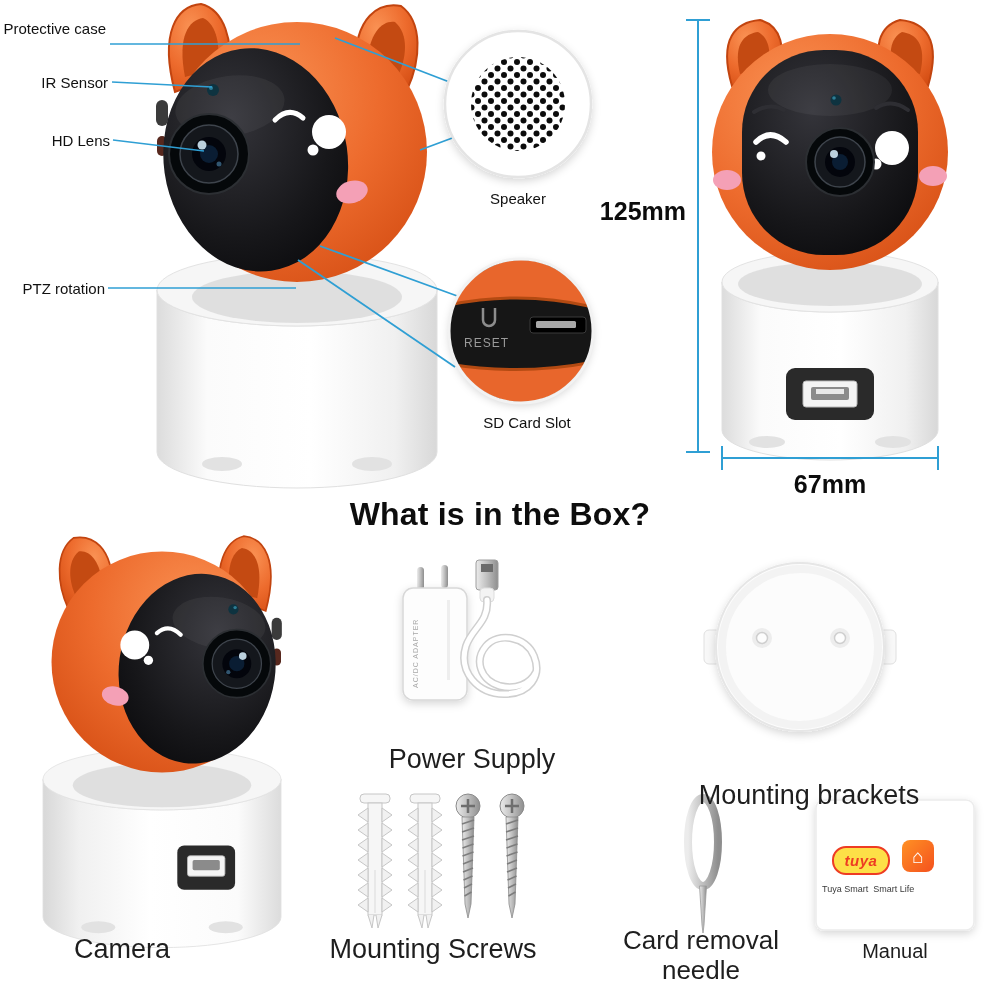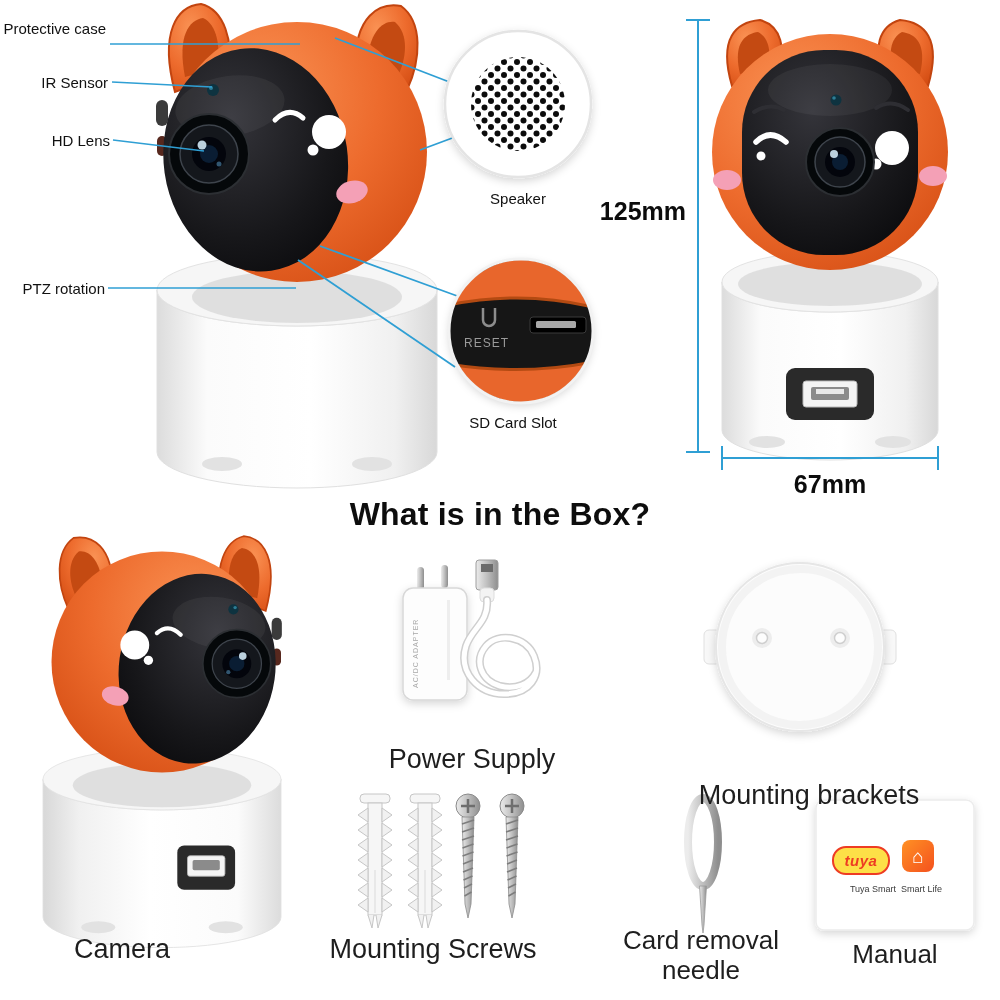--- a/index.html
+++ b/index.html
@@ -19,21 +19,21 @@
   .zoomline{stroke:var(--line,#2f9fd4);stroke-width:1.8;fill:none;}
   .leader{stroke:var(--line,#2f9fd4);stroke-width:1.5;fill:none;}
   .dimline{stroke:var(--line,#2f9fd4);stroke-width:2;fill:none;}
   .cheek{fill:var(--pink,#f4a0b6);}
   .tuya-box{position:absolute;left:832px;top:846px;width:54px;height:25px;border:2.5px solid var(--red,#ee3c23);
             border-radius:14px;display:flex;align-items:center;justify-content:center;background:#fde047;}
   .tuya-word{color:var(--red,#ee3c23);font-size:15px;font-weight:700;font-style:italic;letter-spacing:0.5px;}
   .tuya-app{position:absolute;left:902px;top:840px;width:32px;height:32px;border-radius:8px;
             background:linear-gradient(135deg,#ff9124,#f4511e);display:flex;align-items:center;justify-content:center;}
   .tuya-house{color:#fff;font-size:19px;line-height:1;}
-  .tuya-caption{position:absolute;left:822px;top:884px;width:148px;text-align:center;font-size:9px;
+  .tuya-caption{position:absolute;left:822px;top:884px;width:148px;text-align:left;font-size:9px;
                 color:#3a3a3a;white-space:pre;}
 </style>
 </head>
 <body>
 
 <div id="canvas">
 
   <svg id="art" width="1000" height="1000" viewBox="0 0 1000 1000">
     <defs>
       <radialGradient id="gOr" cx="35%" cy="28%" r="85%">
@@ -251,34 +251,34 @@
     <g>
       <rect x="816" y="800" width="158" height="130" rx="8" fill="#ffffff" stroke="#ececec" stroke-width="1.5" filter="url(#soft)"></rect>
     </g>
   </svg>
 
   <div class="lbl ann right" style="left:0;top:20px;width:106px;">Protective case</div>
   <div class="lbl ann right" style="left:0;top:74px;width:108px;">IR Sensor</div>
   <div class="lbl ann right" style="left:0;top:132px;width:110px;">HD Lens</div>
   <div class="lbl ann right" style="left:0;top:280px;width:105px;">PTZ rotation</div>
   <div class="lbl ann center" style="left:468px;top:190px;width:100px;">Speaker</div>
-  <div class="lbl ann center" style="left:448px;top:414px;width:130px;">SD Card Slot</div>
+  <div class="lbl ann center" style="left:462px;top:414px;width:130px;">SD Card Slot</div>
   <div class="tiny-reset" style="left:464px;top:336px;">RESET</div>
 
   <div class="lbl dim right" style="left:596px;top:197px;width:90px;">125mm</div>
   <div class="lbl dim center" style="left:770px;top:470px;width:120px;">67mm</div>
 
   <div class="lbl heading center" style="left:250px;top:496px;width:500px;">What is in the Box?</div>
 
   <div class="lbl item center" style="left:37px;top:934px;width:170px;">Camera</div>
   <div class="lbl item center" style="left:357px;top:744px;width:230px;">Power Supply</div>
   <div class="lbl item center" style="left:669px;top:740px;width:280px;margin-top:40px;">Mounting brackets</div>
   <div class="lbl item center" style="left:308px;top:934px;width:250px;">Mounting Screws</div>
   <div class="lbl item center" style="left:598px;top:926px;width:206px;font-size:26px;">Card removal needle</div>
-  <div class="lbl item center" style="left:820px;top:940px;width:150px;font-size:26px;">Manual</div>
+  <div class="lbl item center" style="left:820px;top:940px;width:150px;font-size:20px;">Manual</div>
 
   <div class="adapter-text" style="left:412px;top:688px;">AC/DC ADAPTER</div>
 
   <div class="tuya-box">
     <span class="tuya-word">tuya</span>
   </div>
   <div class="tuya-app">
     <span class="tuya-house">⌂</span>
   </div>
   <div class="tuya-caption">Tuya Smart  Smart Life</div>

